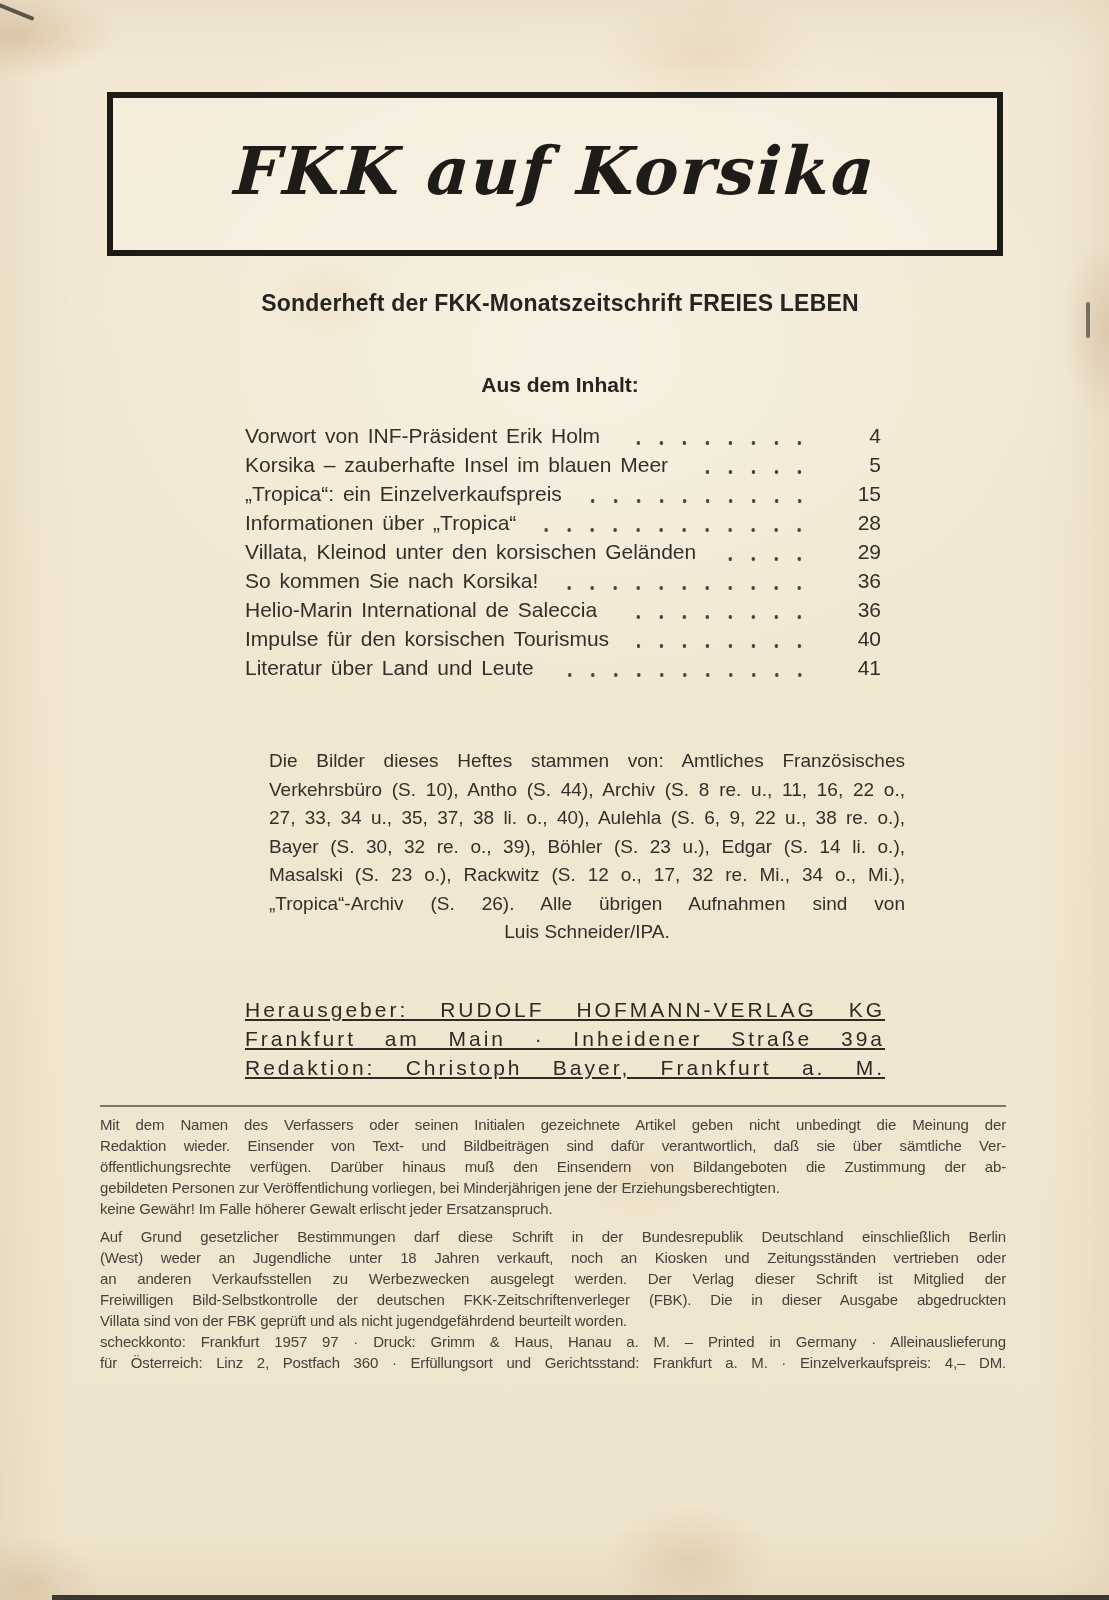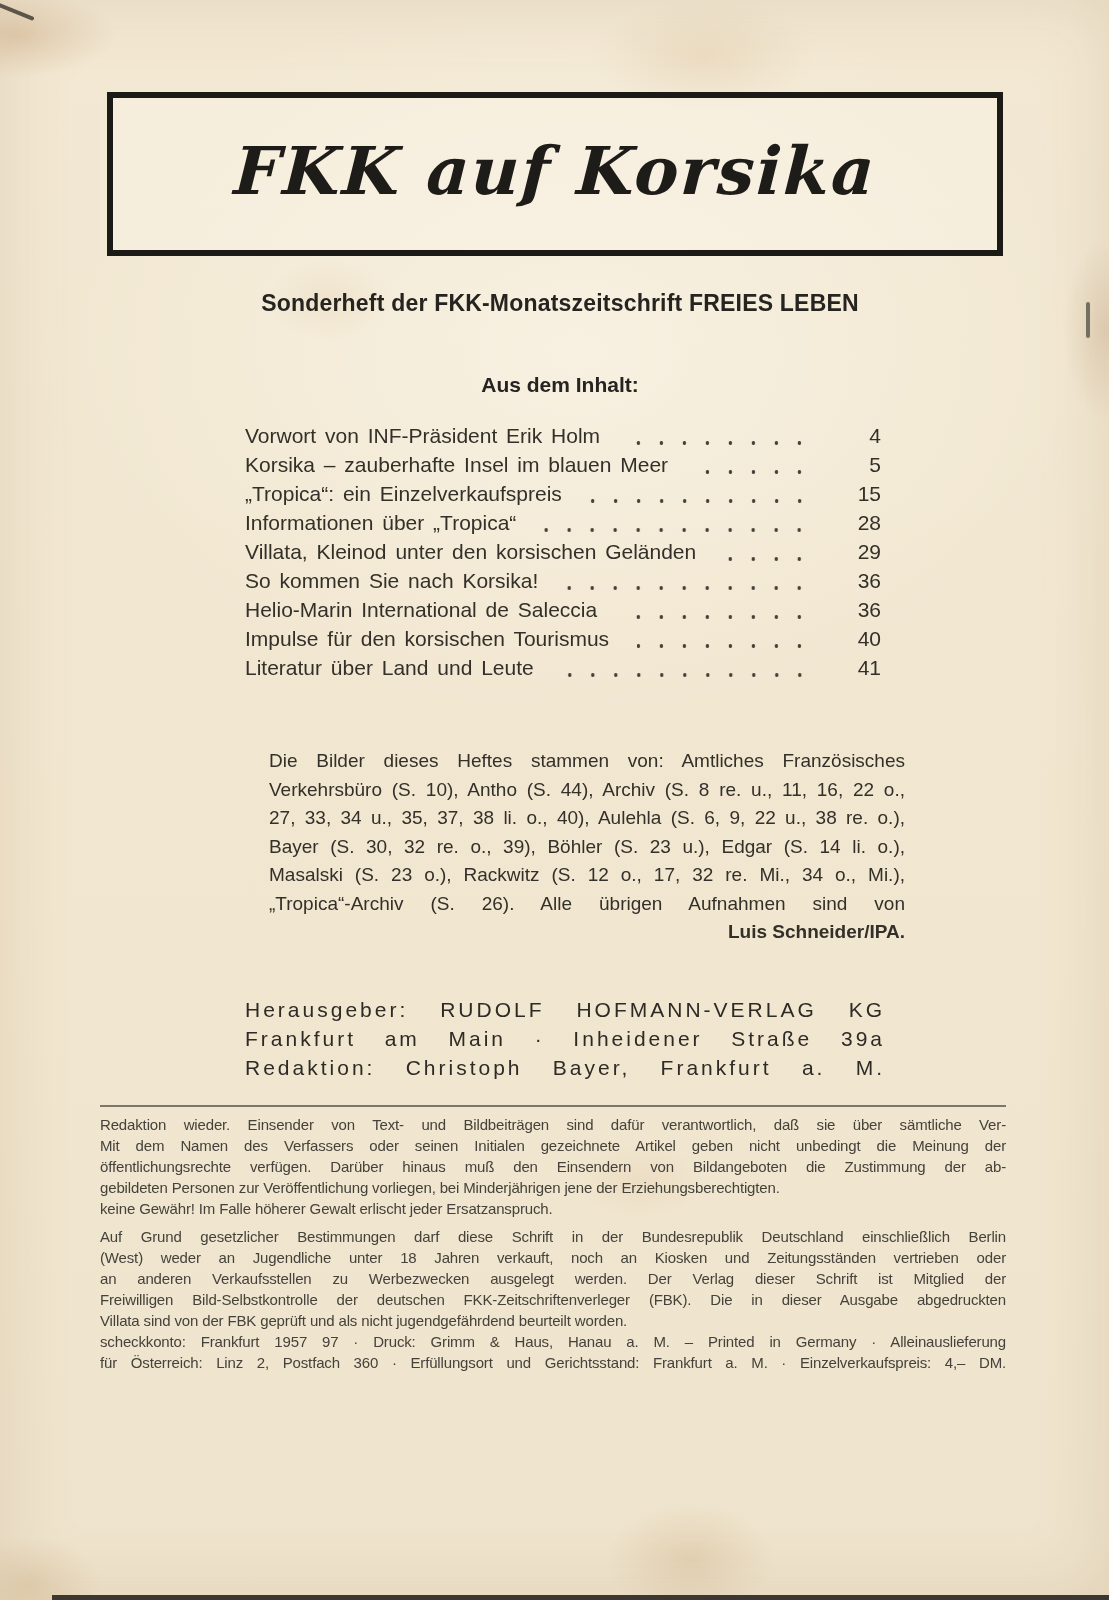--- a/index.html
+++ b/index.html
@@ -71,29 +71,29 @@
     background-position: right 2px bottom 5px;
   }
   .toc-page { width: 44px; text-align: right; }
 
   
   .credits {
     left: 245px; top: 747px; width: 636px;
     font-size: 19px; line-height: 28.5px; color: #33302a; margin-left: 24px;
   }
   .jline { text-align: justify; text-align-last: justify; }
-  .cline-center { text-align: right; font-weight: bold; }
+  .cline-center { text-align: center; }
 
   
   .publisher-block {
     left: 245px; top: 995px; width: 640px;
     font-size: 21px; line-height: 29px; color: #2e2b26;
     letter-spacing: 3px;
   }
-  .publisher-block > div { text-align: justify; text-align-last: justify; }
+  .publisher-block > div { text-align: justify; text-align-last: justify; text-decoration: underline; }
 
   .divider {
     left: 100px; top: 1105px; width: 906px; height: 2px;
     background: #7d776b;
   }
 
   
   .imprint {
     left: 100px; top: 1114px; width: 906px;
     font-size: 15px; line-height: 21px;
@@ -198,22 +198,22 @@
 
   <div class="abs publisher-block">
     <div>Herausgeber: RUDOLF HOFMANN-VERLAG KG</div>
     <div>Frankfurt am Main · Inheidener Straße 39a</div>
     <div>Redaktion: Christoph Bayer, Frankfurt a. M.</div>
   </div>
 
   <div class="abs divider"></div>
 
   <div class="abs imprint">
+    <div class="jline">Mit dem Namen des Verfassers oder seinen Initialen gezeichnete Artikel geben nicht unbedingt die Meinung der</div>
     <div class="jline">Redaktion wieder. Einsender von Text- und Bildbeiträgen sind dafür verantwortlich, daß sie über sämtliche Ver-</div>
-    <div class="jline">Mit dem Namen des Verfassers oder seinen Initialen gezeichnete Artikel geben nicht unbedingt die Meinung der</div>
     <div class="jline">öffentlichungsrechte verfügen. Darüber hinaus muß den Einsendern von Bildangeboten die Zustimmung der ab-</div>
     <div>gebildeten Personen zur Veröffentlichung vorliegen, bei Minderjährigen jene der Erziehungsberechtigten.</div>
     <div>keine Gewähr! Im Falle höherer Gewalt erlischt jeder Ersatzanspruch.</div>
     <div class="jline pgap">Auf Grund gesetzlicher Bestimmungen darf diese Schrift in der Bundesrepublik Deutschland einschließlich Berlin</div>
     <div class="jline">(West) weder an Jugendliche unter 18 Jahren verkauft, noch an Kiosken und Zeitungsständen vertrieben oder</div>
     <div class="jline">an anderen Verkaufsstellen zu Werbezwecken ausgelegt werden. Der Verlag dieser Schrift ist Mitglied der</div>
     <div class="jline">Freiwilligen Bild-Selbstkontrolle der deutschen FKK-Zeitschriftenverleger (FBK). Die in dieser Ausgabe abgedruckten</div>
     <div>Villata sind von der FBK geprüft und als nicht jugendgefährdend beurteilt worden.</div>
     <div class="jline">scheckkonto: Frankfurt 1957 97 · Druck: Grimm &amp; Haus, Hanau a. M. – Printed in Germany · Alleinauslieferung</div>
     <div class="jline">für Österreich: Linz 2, Postfach 360 · Erfüllungsort und Gerichtsstand: Frankfurt a. M. · Einzelverkaufspreis: 4,– DM.</div>

